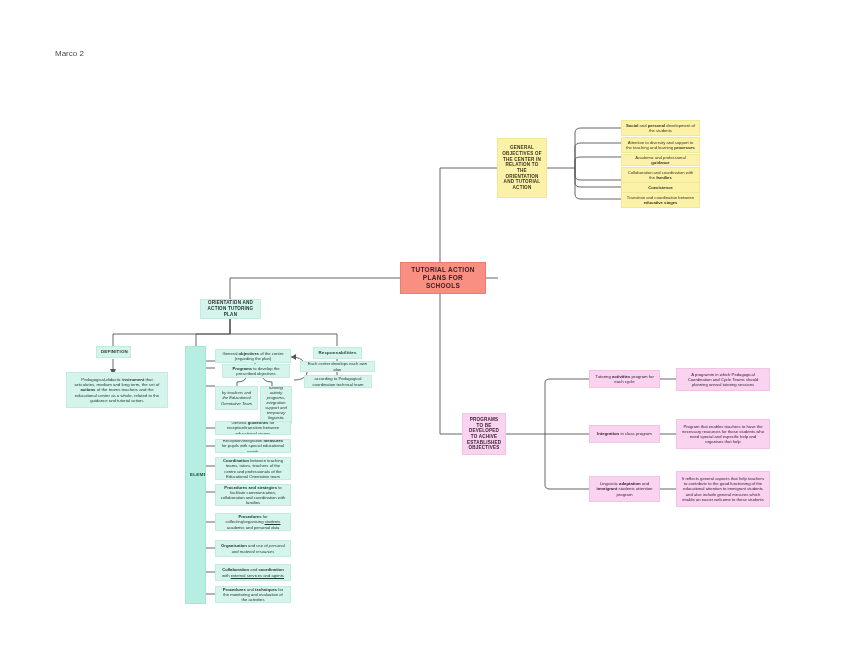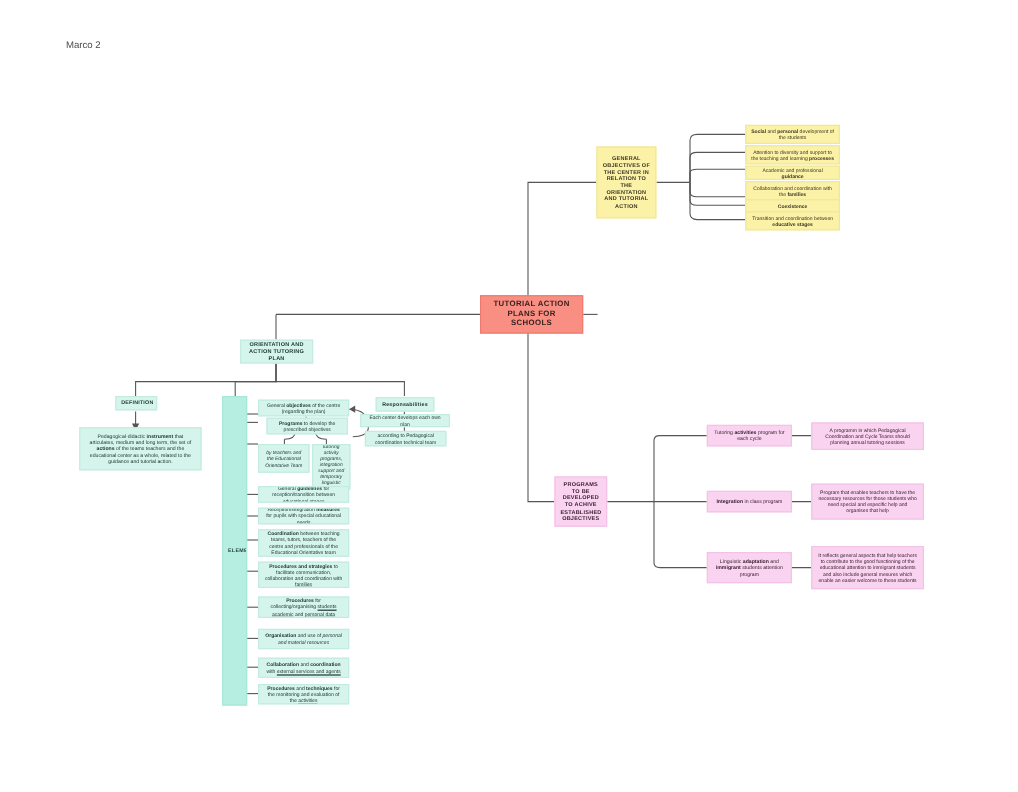--- a/index.html
+++ b/index.html
@@ -11,21 +11,21 @@
   body {
     font-family: "Liberation Sans", sans-serif;
     width: 848px;
     height: 660px;
     position: relative;
     overflow: hidden;
     color: #222;
   }
   #canvas {
     position: absolute;
-    left: 0; top: 0;
+    left: 0; top: 16px;
     width: 848px;
     height: 524px;
   }
   #edges {
     position: absolute;
     left: 0; top: 0;
     width: 848px;
     height: 660px;
     pointer-events: none;
   }

